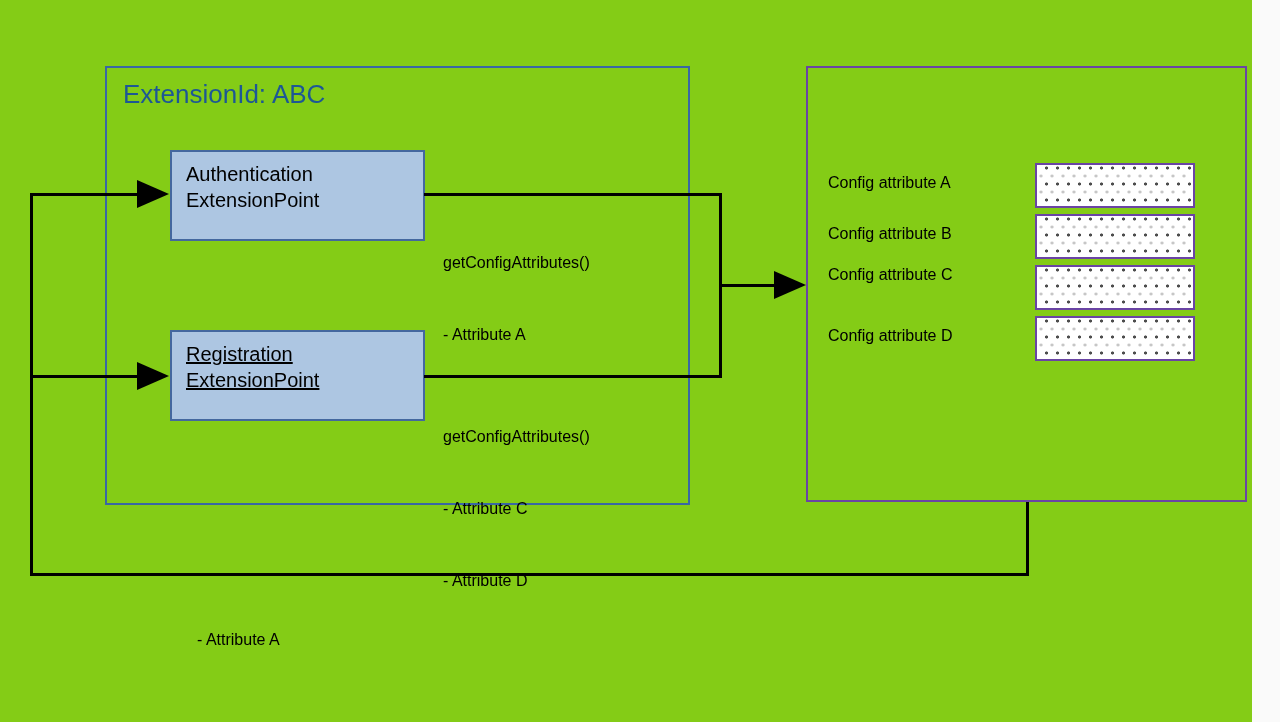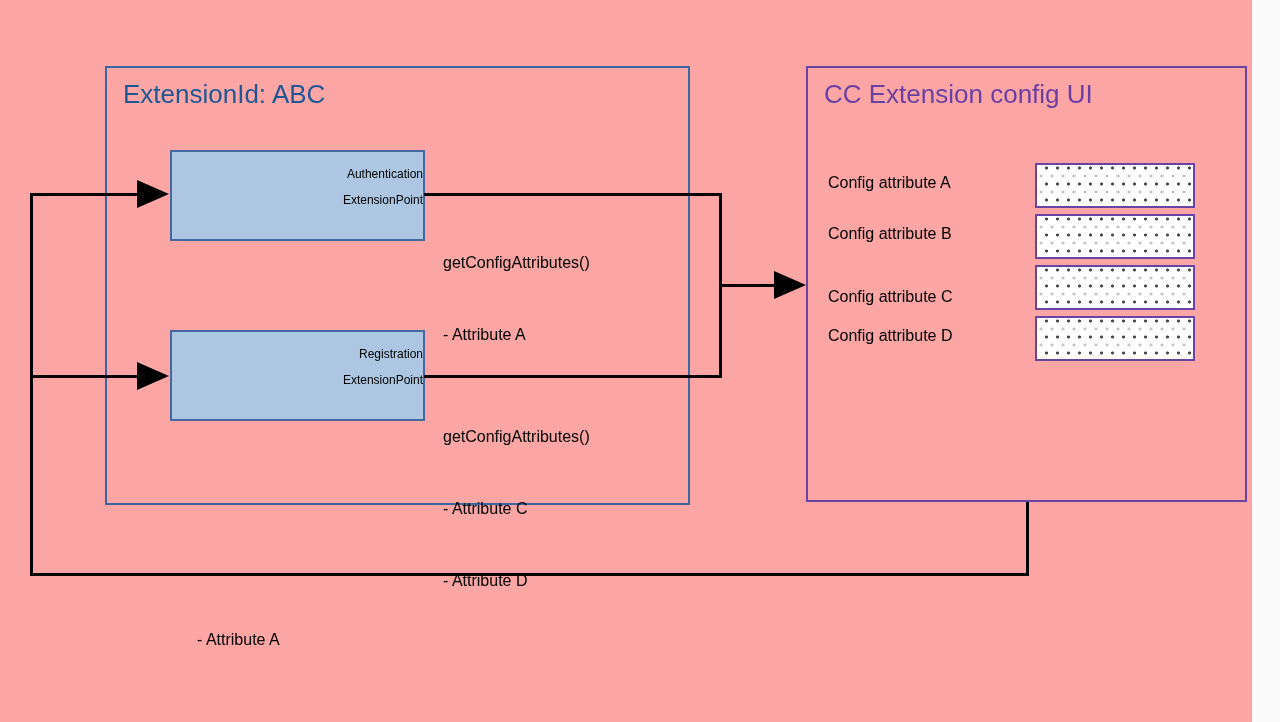--- a/index.html
+++ b/index.html
@@ -1,32 +1,32 @@
 <!DOCTYPE html>
 <html style="--blue-border: #3a67a4; --blue-title: #1d5795; --node-fill: #adc6e2; --node-border: #44689f; --purple-border: #6a44a4; --purple-title: #6a3fa3; --line-color: #000000; --canvas-bg: #fafafa;"><head>
 <meta charset="utf-8">
 <style>
   html,body{margin:0;padding:0;background:#fafafa;}
   .canvas{
-    position:relative;width:1252px;height:722px;background:#fca5a5;
+    position:relative;width:1252px;height:722px;background:#84cc16;
     font-family:"Liberation Sans",sans-serif;color:#000;overflow:hidden;
   }
   .box{position:absolute;box-sizing:border-box;border:2px solid;background:transparent;}
   .ext-box{left:105px;top:66px;width:585px;height:439px;border-color:var(--blue-border);}
   .ui-box{left:806px;top:66px;width:441px;height:436px;border-color:var(--purple-border);}
   .box-title{position:absolute;font-size:26px;white-space:nowrap;}
   .ext-title{left:123px;top:79px;color:var(--blue-title);}
   .ui-title{left:824px;top:79px;color:var(--purple-title);}
   .node{
     position:absolute;box-sizing:border-box;left:170px;width:255px;height:91px;
     background:var(--node-fill);border:2px solid var(--node-border);
-    font-size:12px;line-height:26px;padding:9px 0 0 14px;color:#000;text-align:right;
+    font-size:20px;line-height:26px;padding:9px 0 0 14px;color:#000;
   }
   .node-auth{top:150px;}
-  .node-reg{top:330px;}
+  .node-reg{top:330px;text-decoration:underline;}
   .line{position:absolute;background:var(--line-color);}
   .arrow{
     position:absolute;width:0;height:0;
     border-top:14px solid transparent;border-bottom:14px solid transparent;
     border-left:32px solid var(--line-color);
   }
   .annot{position:absolute;font-size:16px;line-height:24px;white-space:pre;}
   .annot div{white-space:pre;}
   .annot-set{line-height:23px;}
   .cfg-label{position:absolute;left:828px;font-size:16px;white-space:nowrap;}
@@ -42,38 +42,37 @@
 </style>
 </head>
 <body>
 
 <div class="canvas">
 
   <div class="box ext-box"></div>
   <div class="box-title ext-title">ExtensionId: ABC</div>
 
   <div class="box ui-box"></div>
-  <div class="box-title ui-title">CC Extension config UI</div>
 
   <div class="node node-auth">
     <div>Authentication</div>
     <div>ExtensionPoint</div>
   </div>
   <div class="node node-reg">
     <div>Registration</div>
     <div>ExtensionPoint</div>
   </div>
 
   <div class="cfg-label" style="top:174px">Config attribute A</div>
   <div class="cfg-input" style="top:163px"></div>
 
   <div class="cfg-label" style="top:225px">Config attribute B</div>
   <div class="cfg-input" style="top:214px"></div>
 
-  <div class="cfg-label" style="top:288px">Config attribute C</div>
+  <div class="cfg-label" style="top:266px">Config attribute C</div>
   <div class="cfg-input" style="top:265px"></div>
 
   <div class="cfg-label" style="top:327px">Config attribute D</div>
   <div class="cfg-input" style="top:316px"></div>
 
   <div class="line" style="left:30px;top:193px;width:3px;height:383px"></div>
   <div class="line" style="left:30px;top:193px;width:108px;height:3px"></div>
   <div class="arrow" style="left:137px;top:180px"></div>
   <div class="line" style="left:30px;top:375px;width:108px;height:3px"></div>
   <div class="arrow" style="left:137px;top:362px"></div>

